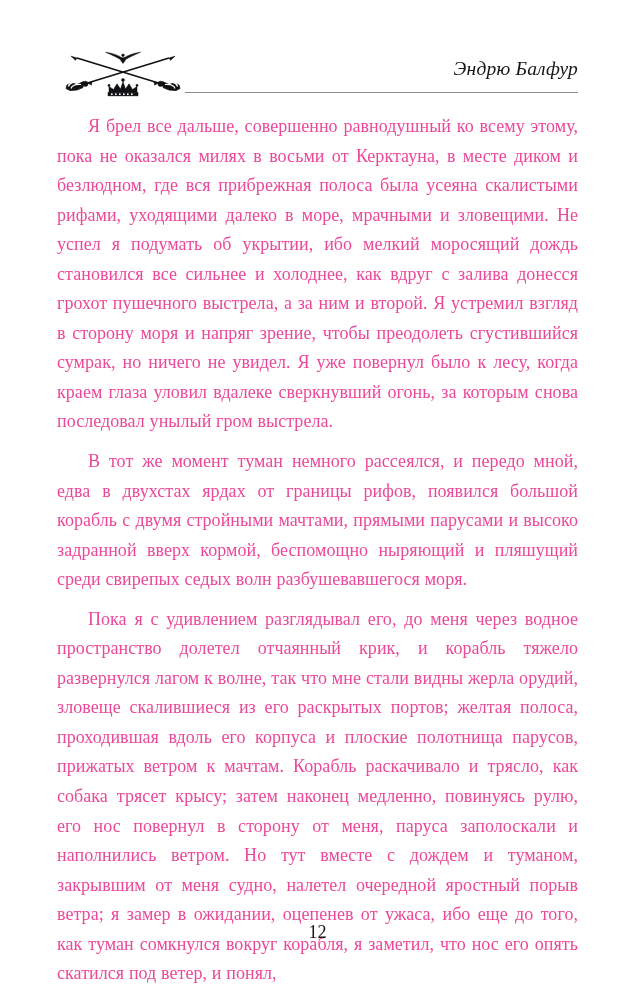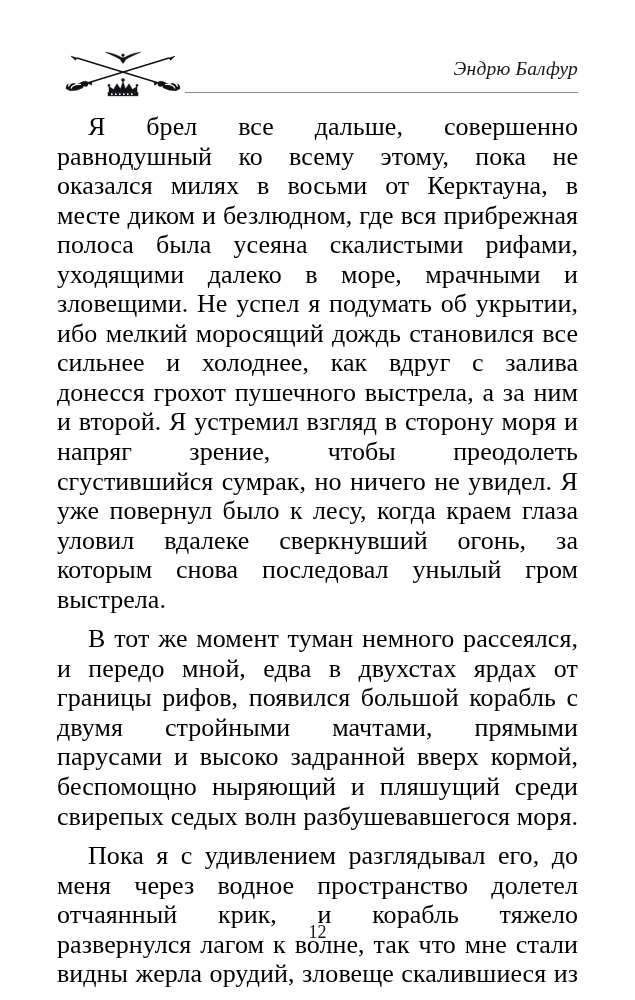--- a/index.html
+++ b/index.html
@@ -74,25 +74,25 @@
     left: 57px;
     top: 112px;
     width: 521px;
   }
 
   .para {
     margin: 0;
     text-indent: 31px;
     text-align: justify;
     text-justify: inter-word;
-    font-size: 26px;
+    font-size: 18px;
     line-height: 29.55px;
     letter-spacing: 0.05px;
     word-spacing: 0.2px;
-    color: #000000;
+    color: #ec4899;
     hyphens: manual;
   }
   .para + .para {
     margin-top: 10px;
   }
 
   
   .folio {
     position: absolute;
     left: 0;

